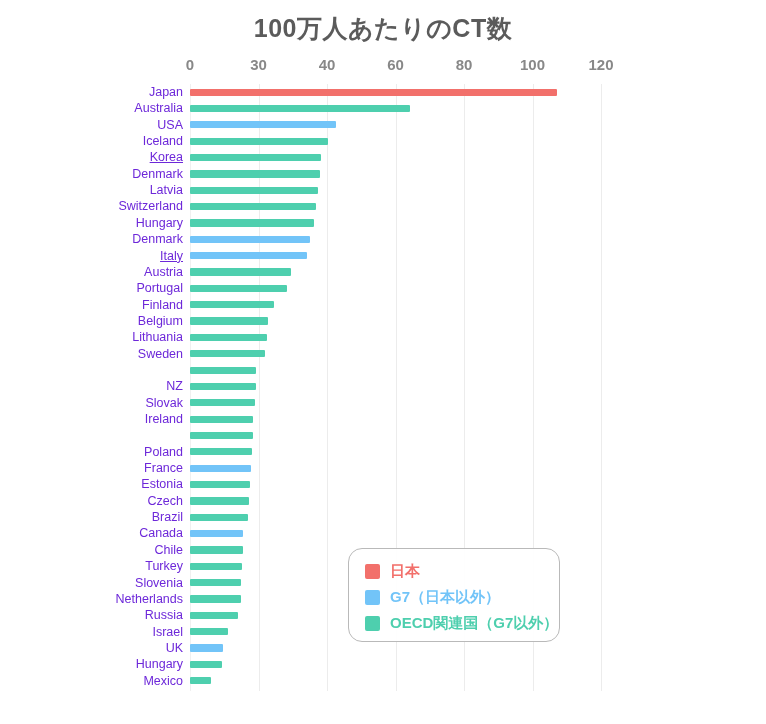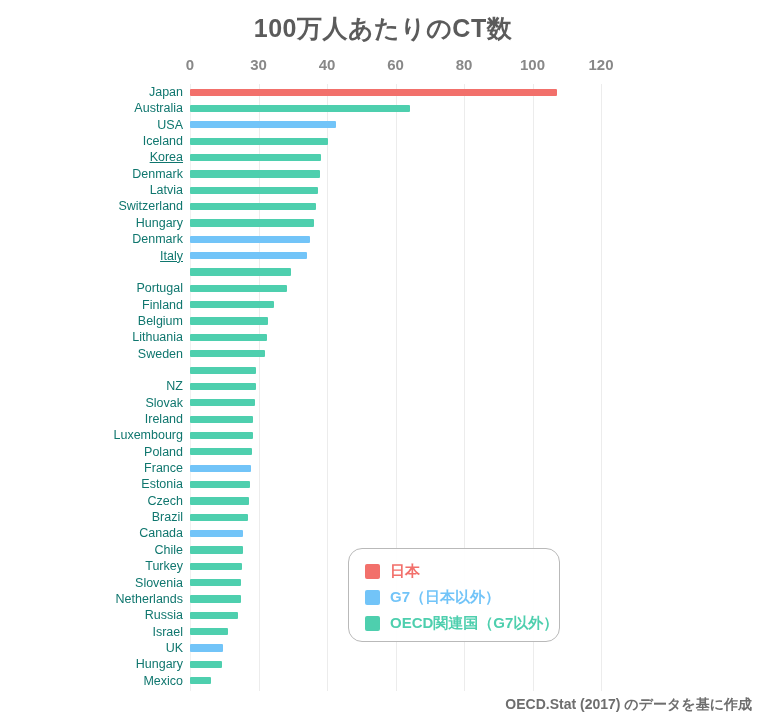--- a/index.html
+++ b/index.html
@@ -86,21 +86,21 @@
     top: 84px;
     width: 183px;
     height: 607px;
   }
   .labels .row-label {
     position: absolute;
     right: 0;
     width: 183px;
     text-align: right;
     font-size: 12.5px;
-    color: #0f766e;
+    color: #6d28d9;
     white-space: nowrap;
     height: 16.35px;
     line-height: 16.35px;
   }
 
   
   .legend {
     position: absolute;
     left: 348px;
     top: 548px;
@@ -162,29 +162,29 @@
       <div class="row-label" style="top: 16.35px;">Australia</div>
       <div class="row-label" style="top: 32.7px;">USA</div>
       <div class="row-label" style="top: 49.05px;">Iceland</div>
       <div class="row-label" style="top: 65.4px; text-decoration: underline;">Korea</div>
       <div class="row-label" style="top: 81.75px; text-align: right;">Denmark</div>
       <div class="row-label" style="top: 98.1px;">Latvia</div>
       <div class="row-label" style="top: 114.45px;">Switzerland</div>
       <div class="row-label" style="top: 130.8px;">Hungary</div>
       <div class="row-label" style="top: 147.15px;">Denmark</div>
       <div class="row-label" style="top: 163.5px; text-decoration: underline;">Italy</div>
+      <div class="row-label" style="top: 179.85px;">Austria</div>
       <div class="row-label" style="top: 196.2px;">Portugal</div>
       <div class="row-label" style="top: 212.55px;">Finland</div>
       <div class="row-label" style="top: 228.9px;">Belgium</div>
       <div class="row-label" style="top: 245.25px;">Lithuania</div>
       <div class="row-label" style="top: 261.6px;">Sweden</div>
       <div class="row-label" style="top: 294.3px;">NZ</div>
       <div class="row-label" style="top: 310.65px;">Slovak</div>
       <div class="row-label" style="top: 327px;">Ireland</div>
-      <div class="row-label" style="top: 343.35px;">Luxembourg</div>
       <div class="row-label" style="top: 359.7px;">Poland</div>
       <div class="row-label" style="top: 376.05px;">France</div>
       <div class="row-label" style="top: 392.4px;">Estonia</div>
       <div class="row-label" style="top: 408.75px;">Czech</div>
       <div class="row-label" style="top: 425.1px;">Brazil</div>
       <div class="row-label" style="top: 441.45px;">Canada</div>
       <div class="row-label" style="top: 457.8px;">Chile</div>
       <div class="row-label" style="top: 474.15px;">Turkey</div>
       <div class="row-label" style="top: 490.5px;">Slovenia</div>
       <div class="row-label" style="top: 506.85px;">Netherlands</div>
@@ -328,15 +328,14 @@
       <div class="legend-item">
         <span class="legend-swatch" style="background: rgb(114, 196, 248);"></span>
         <span class="legend-text" style="color: rgb(114, 196, 248);">G7（日本以外）</span>
       </div>
       <div class="legend-item">
         <span class="legend-swatch" style="background: rgb(78, 207, 174);"></span>
         <span class="legend-text" style="color: rgb(78, 207, 174);">OECD関連国（G7以外）</span>
       </div>
     </div>
 
-  <div class="source-note">OECD.Stat (2017) のデータを基に作成</div>
 
 </div>
 
 </body></html>

